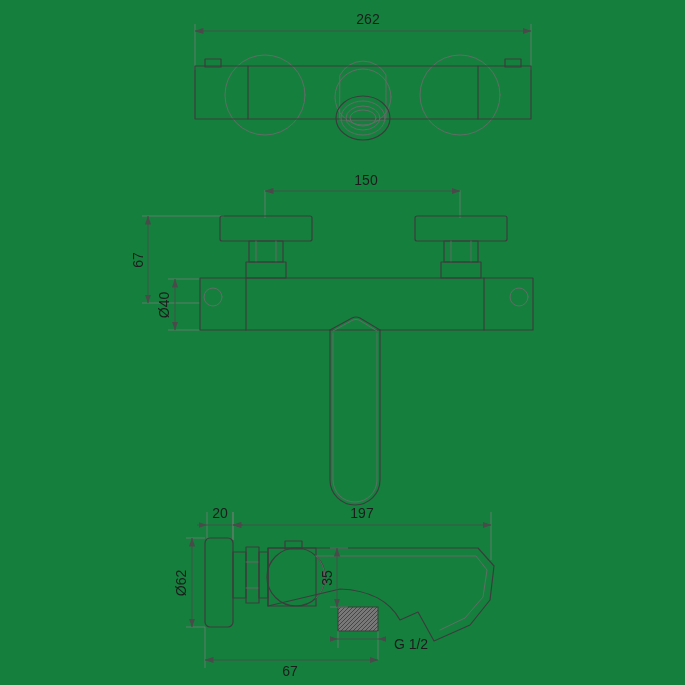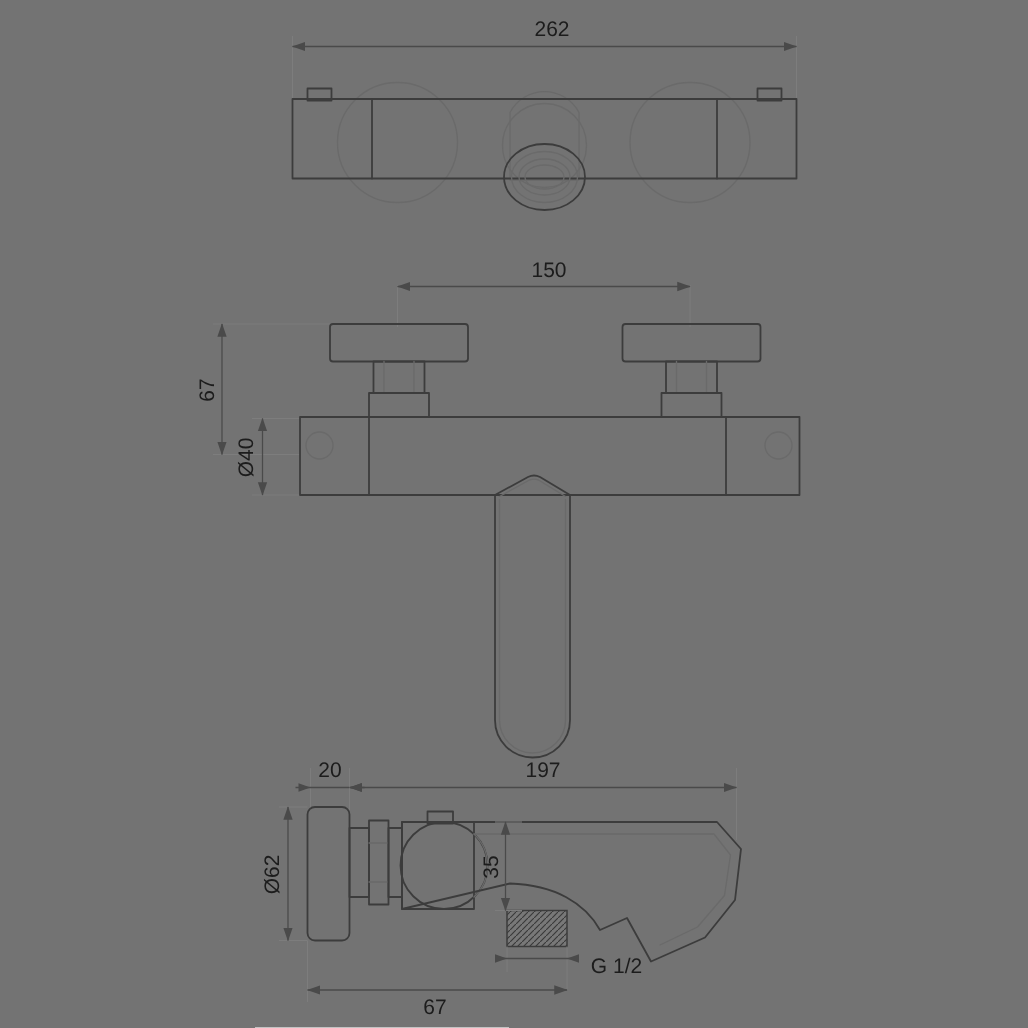--- a/index.html
+++ b/index.html
@@ -10,21 +10,21 @@
   body {
     width: 685px;
     height: 685px;
     font-family: "Liberation Sans", sans-serif;
     overflow: hidden;
   }
   #drawing-root {
     position: relative;
     width: 685px;
     height: 685px;
-    background: #737373;
+    background: #15803d;
   }
   svg.tech-drawing {
     display: block;
     width: 685px;
     height: 685px;
   }
   .outline {
     fill: none;
     stroke: #3c3c3c;
     stroke-width: 1.2;

